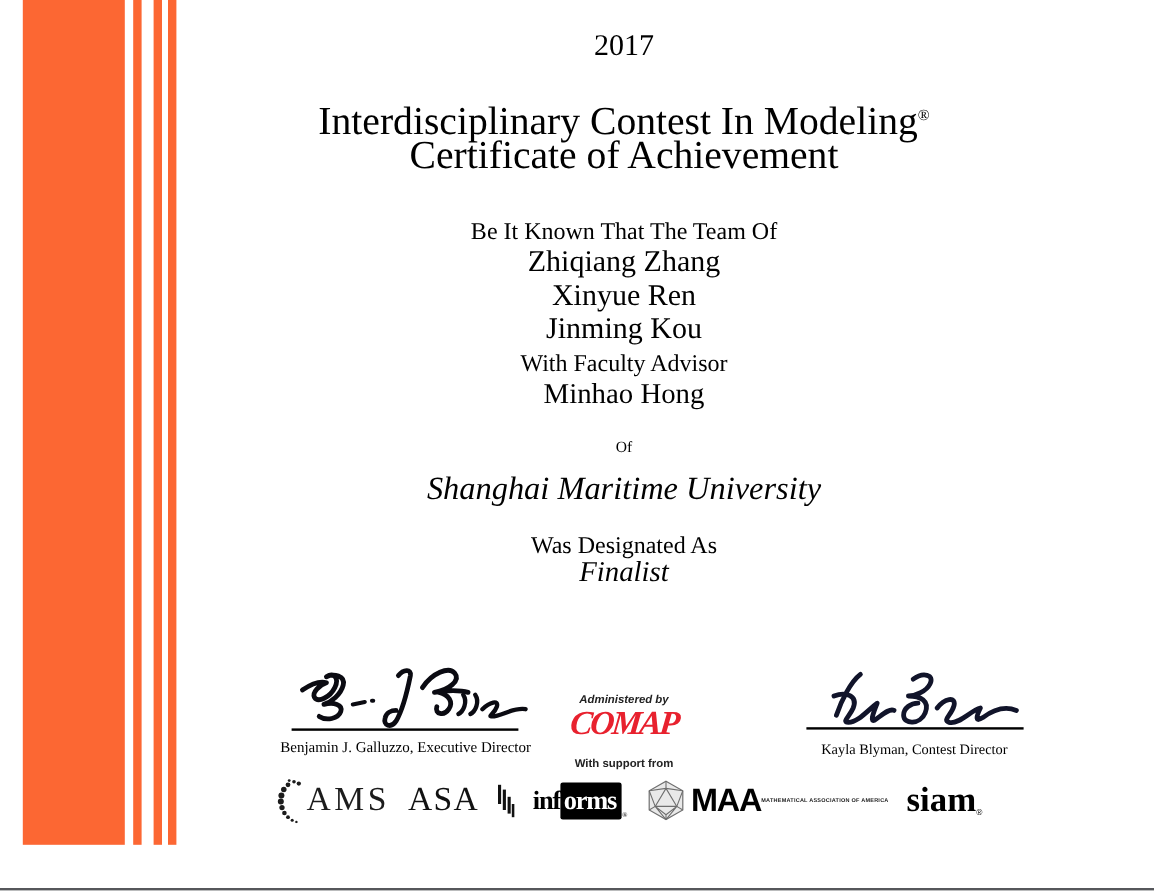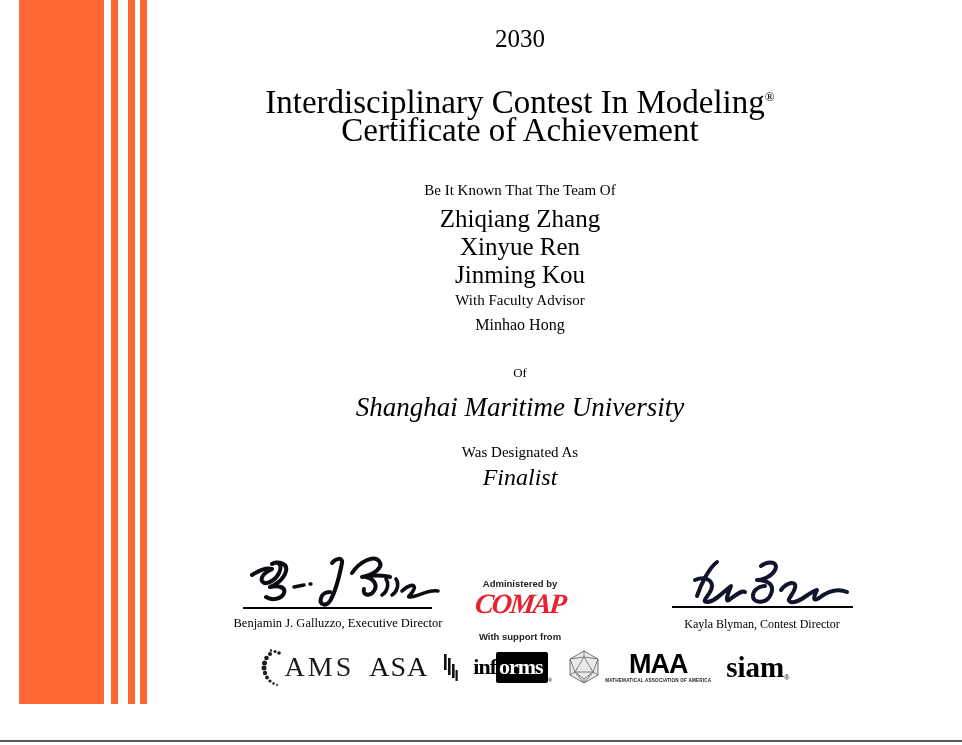--- a/index.html
+++ b/index.html
@@ -16,73 +16,73 @@
   .bar-s1{left:111px;width:7px;}
   .bar-s2{left:128px;width:7px;}
   .bar-s3{left:140px;width:7px;}
   .bottom-rule{position:absolute;left:0;top:740px;width:962px;height:2px;background:#56575B;}
 
   .line{position:absolute;left:150px;width:740px;text-align:center;line-height:1.12;}
   .year{top:25px;font-size:25px;}
   .main-title{top:64px;font-size:33px;margin-top:20px;}
   .main-title sup{font-size:13px;vertical-align:super;}
   .sub-title{top:112px;font-size:33px;}
-  .intro{font-size:15px;}
+  .intro{font-size:20px;}
   .be-known{top:182px;}
   .member{font-size:25px;}
   .m0{top:205px;} .m1{top:233px;} .m2{top:261px;}
   .with-advisor{top:292px;}
-  .advisor{top:316px;font-size:16px;}
+  .advisor{top:316px;font-size:24px;}
   .of-label{top:366px;font-size:13px;}
   .institution{top:392px;font-size:27px;font-style:italic;}
   .was-designated{top:444px;}
   .designation{top:464px;font-size:24px;font-style:italic;}
 
   .sig-svg{position:absolute;}
   .sig-left{left:248px;top:551px;}
   .sig-right{left:683px;top:556px;}
   .sig-rule{position:absolute;height:0;border-top:2px solid #000;}
   .rule-left{left:243px;top:607px;width:189px;}
   .rule-right{left:672px;top:606px;width:181px;}
   .sig-label{position:absolute;width:270px;text-align:center;font-size:12.5px;line-height:1.1;}
   .label-left{left:203px;top:617px;}
   .label-right{left:627px;top:618px;font-size:12px;}
 
   .cline{position:absolute;left:150px;width:740px;text-align:center;
          font-family:"Liberation Sans", sans-serif;font-weight:bold;color:#222;}
-  .administered{top:578px;font-size:9.5px;}
+  .administered{top:578px;font-size:9.5px;font-style:italic;}
   .support{top:631px;font-size:9.5px;}
   .comap{top:588px;font-size:28px;font-family:"Liberation Serif", serif;
          font-style:italic;font-weight:bold;color:#E8212E;letter-spacing:-2px;
          transform:skewX(-6deg);}
 
   .logos{position:absolute;left:150px;top:644px;width:750px;height:46px;
          display:flex;justify-content:center;align-items:center;gap:15px;}
   .logo-item{display:flex;align-items:center;}
   .ams-text{font-size:28px;letter-spacing:3px;color:#1c1c1c;}
   .asa-text{font-size:28px;letter-spacing:1px;color:#111;margin-right:16px;}
   .informs{font-family:Liberation Serif, serif;font-weight:bold;font-size:22px;align-items:baseline;}
   .informs .inf{color:#000;letter-spacing:-1px;}
   .informs .box{background:#000;color:#fff;padding:2px 5px 3px 3px;border-radius:2px;letter-spacing:-1px;text-align:center;}
   .informs .reg{font-size:6px;color:#333;align-self:flex-end;}
-  .maa-col{display:flex;flex-direction:column;align-items:center;line-height:1;}
+  .maa-col{display:flex;flex-direction:row;align-items:center;line-height:1;}
   .maa-text{font-family:"Liberation Sans", sans-serif;font-weight:bold;font-size:27px;color:#000;letter-spacing:-1px;}
   .maa-caption{font-family:"Liberation Sans", sans-serif;font-size:4.6px;font-weight:bold;color:#222;letter-spacing:.2px;margin-top:1px;white-space:nowrap;}
   .siam-text{font-family:Liberation Serif, serif;font-weight:bold;font-size:29px;color:#000;letter-spacing:0px;}
   .siam-reg{font-family:"Liberation Sans", sans-serif;font-size:7px;color:#000;align-self:flex-end;margin-bottom:3px;}
 </style>
 </head>
 <body>
 
 <div class="bar bar-wide"></div>
 <div class="bar bar-s1"></div>
 <div class="bar bar-s2"></div>
 <div class="bar bar-s3"></div>
 
-<div class="line year">2030</div>
+<div class="line year">2017</div>
 <div class="line main-title"><span>Interdisciplinary Contest In Modeling</span><sup>®</sup></div>
 <div class="line sub-title">Certificate of Achievement</div>
 
 <div class="line intro be-known">Be It Known That The Team Of</div>
 <div class="line member m0">Zhiqiang Zhang</div>
 <div class="line member m1">Xinyue Ren</div>
 <div class="line member m2">Jinming Kou</div>
 <div class="line intro with-advisor">With Faculty Advisor</div>
 <div class="line advisor">Minhao Hong</div>
 

